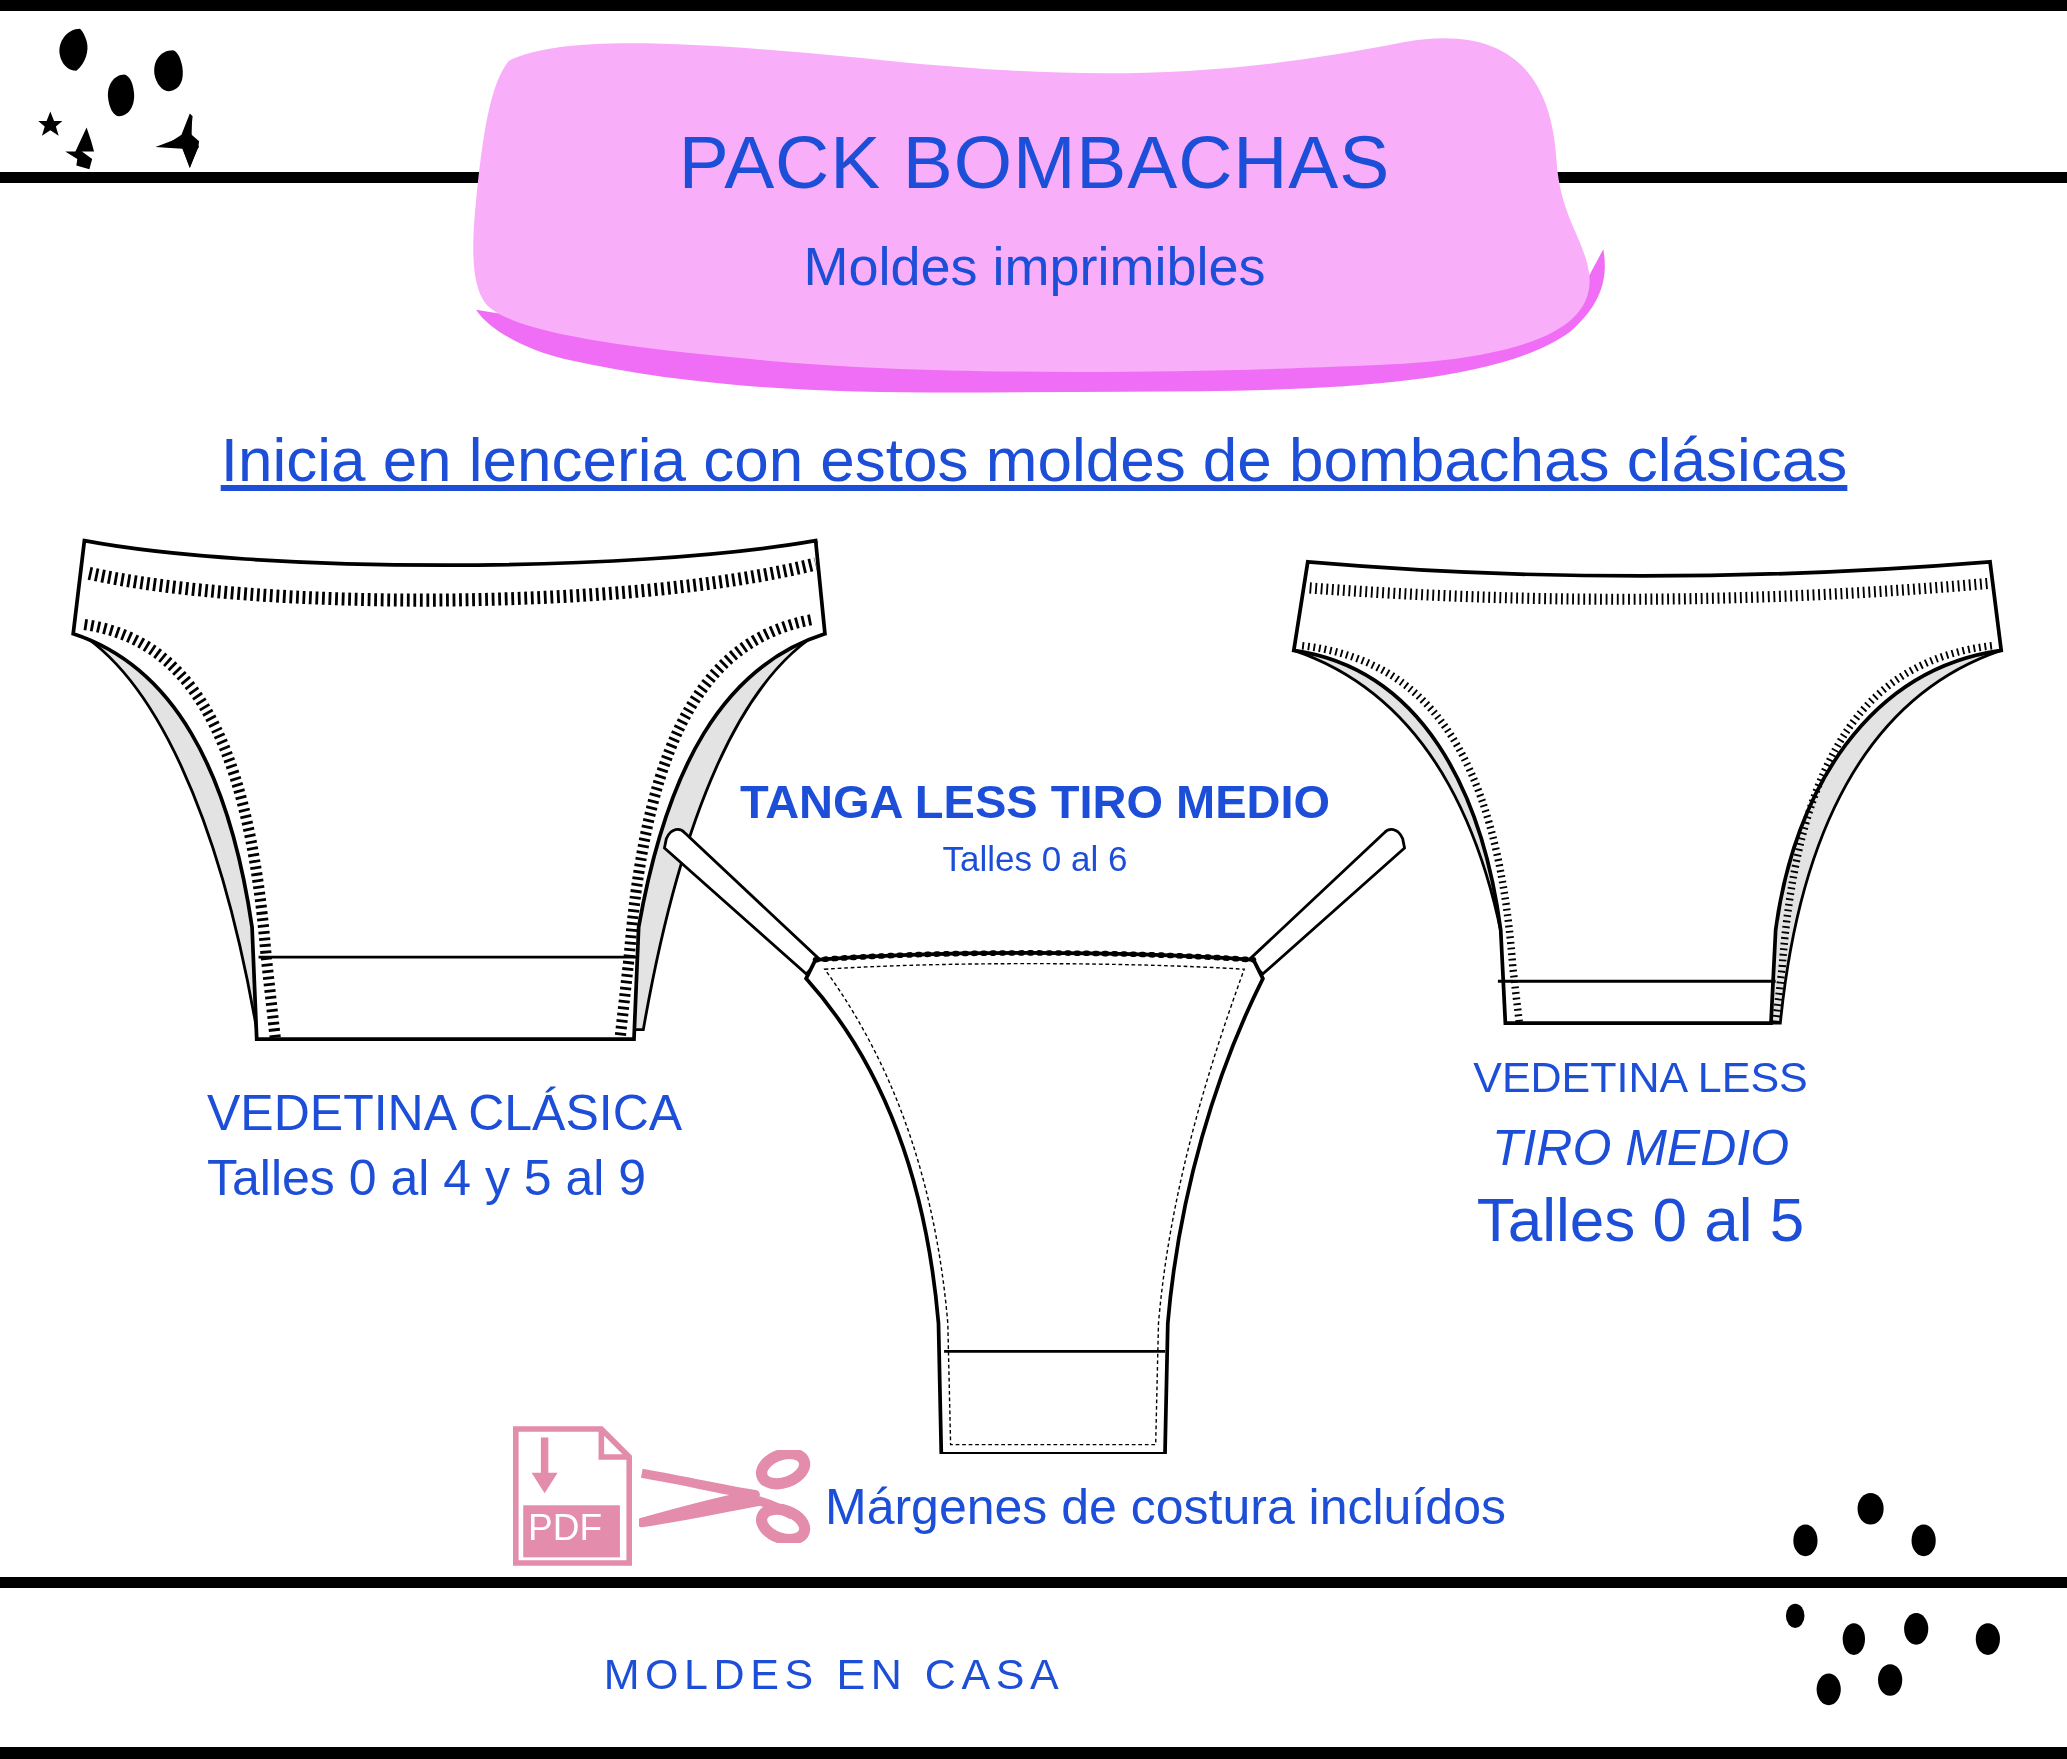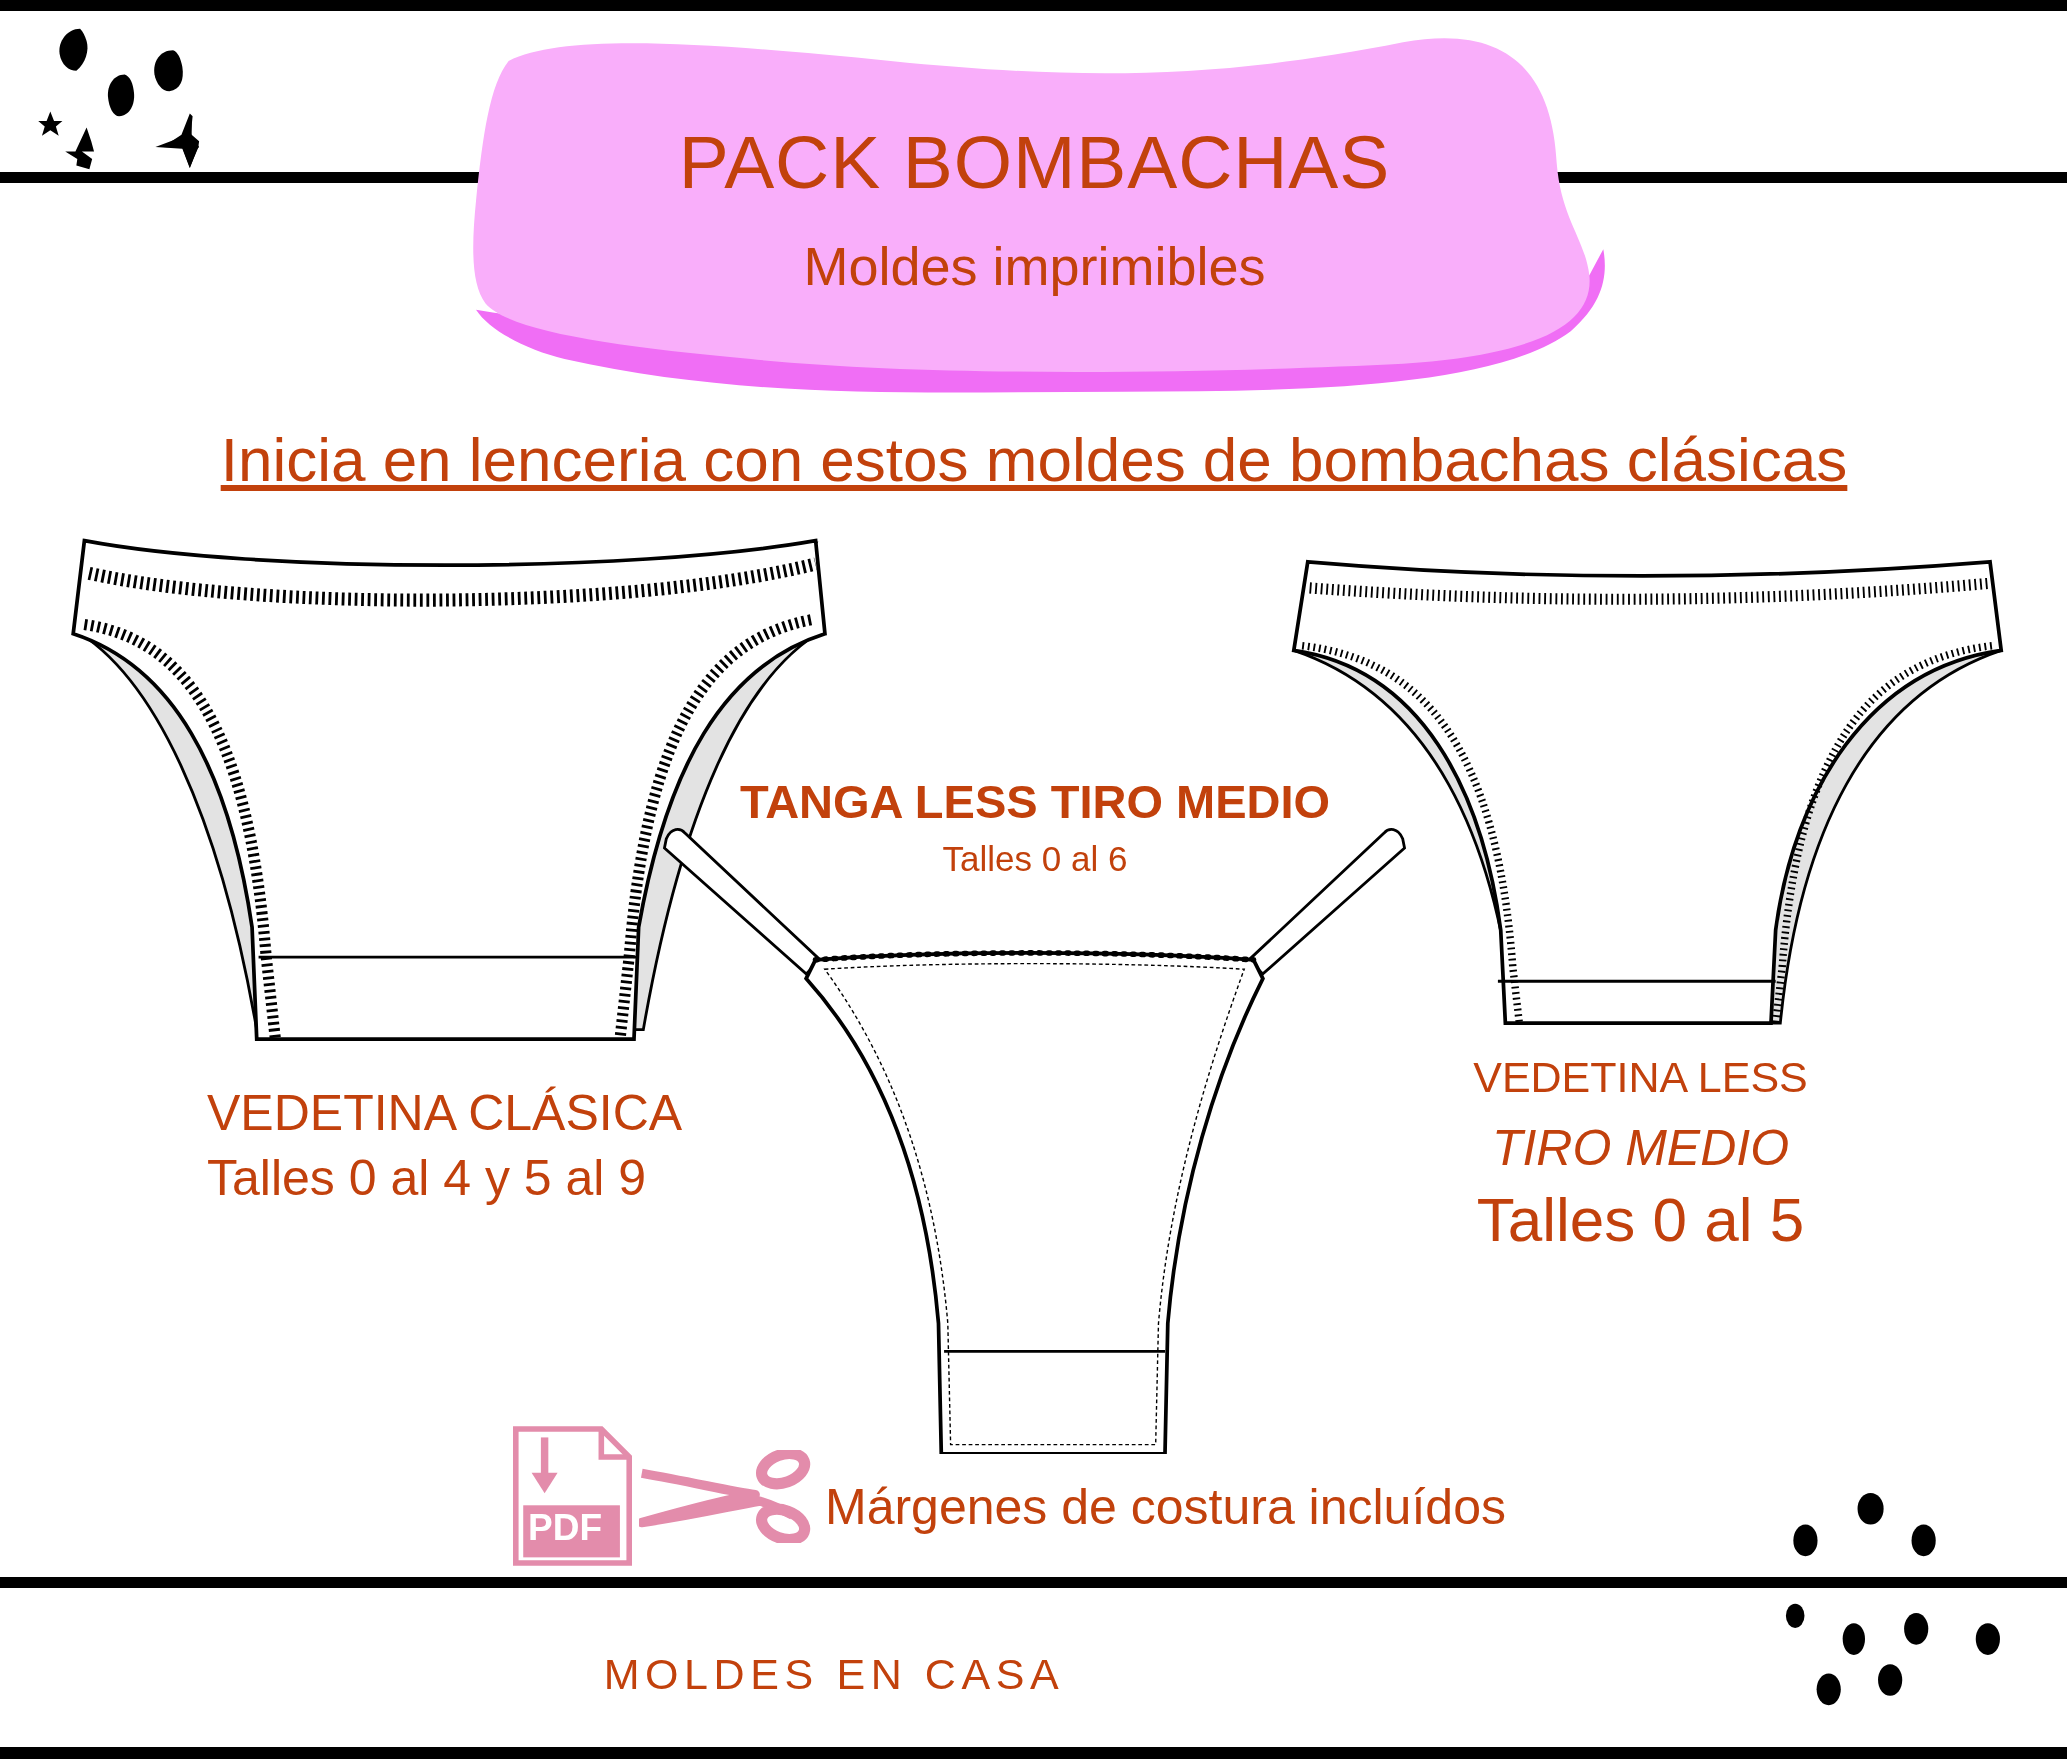--- a/index.html
+++ b/index.html
@@ -1,19 +1,19 @@
 <!DOCTYPE html>
 <html style="font-size:15px"><head>
 <meta charset="utf-8">
 <style>
   html, body { margin:0; padding:0; background:#ffffff; }
   body { width:2068px; height:1759px; position:relative; overflow:hidden; font-family:"Liberation Sans", "DejaVu Sans", sans-serif; color:#000; }
   .rule { position:absolute; left:0; width:2068px; background:#000; }
   .abs { position:absolute; }
-  .txt { position:absolute; white-space:nowrap; color:#c2410c; font-weight:400; }
+  .txt { position:absolute; white-space:nowrap; color:#1d4ed8; font-weight:400; }
   .center { text-align:center; }
   svg { display:block; }
 </style>
 </head>
 <body>
 
 <div class="rule" style="top:0;height:11.2px;"></div>
 <div class="rule" style="top:172px;height:11.2px;width:485px;"></div>
 <div class="rule" style="top:172px;height:11.2px;left:1543px;width:525px;"></div>
 <div class="rule" style="top:1577px;height:11.2px;"></div>
@@ -89,21 +89,21 @@
 <div class="txt center" style="left:1417px;top:1119px;width:447px;font-size:50px;font-style:italic;">TIRO MEDIO</div>
 <div class="txt center" style="left:1417px;top:1184px;width:447px;font-size:62px;">Talles 0 al 5</div>
 
 <svg class="abs" style="left:513px;top:1426px;" width="119" height="140" viewBox="0 0 128 150">
   <path d="M3 3 L95 3 L125 33 L125 147 L3 147 Z" fill="#fff" stroke="#E38CAB" stroke-width="6"></path>
   <path d="M95 3 L95 33 L125 33" fill="none" stroke="#E38CAB" stroke-width="6"></path>
   <rect x="30" y="12" width="8" height="44" fill="#E38CAB"></rect>
   <polygon points="20,50 48,50 34,72" fill="#E38CAB"></polygon>
   <rect x="11" y="85" width="104" height="56" fill="#E38CAB"></rect>
 </svg>
-<div class="txt" style="left:528px;top:1507px;font-size:37px;font-weight:700;color:#fff;">PDF</div>
+<div class="txt" style="left:528px;top:1507px;font-size:37px;font-weight:400;color:#fff;">PDF</div>
 
 <svg class="abs" style="left:639px;top:1450px;" width="172" height="93" viewBox="0 0 185 100">
   <path d="M3 25 C60 35 100 45 125 48 C100 52 60 62 3 78 C60 70 100 60 130 55 C140 58 150 62 165 70" fill="none" stroke="#E38CAB" stroke-width="10" stroke-linejoin="round"></path>
   <ellipse cx="155" cy="20" rx="24" ry="15" fill="none" stroke="#E38CAB" stroke-width="12" transform="rotate(-20 155 20)"></ellipse>
   <ellipse cx="155" cy="80" rx="24" ry="15" fill="none" stroke="#E38CAB" stroke-width="12" transform="rotate(20 155 80)"></ellipse>
 </svg>
 
 <div class="txt" style="left:825px;top:1478px;font-size:50px;">Márgenes de costura incluídos</div>
 
 <svg class="abs" style="left:1771px;top:1492px;" width="242" height="242" viewBox="0 0 260 260">

